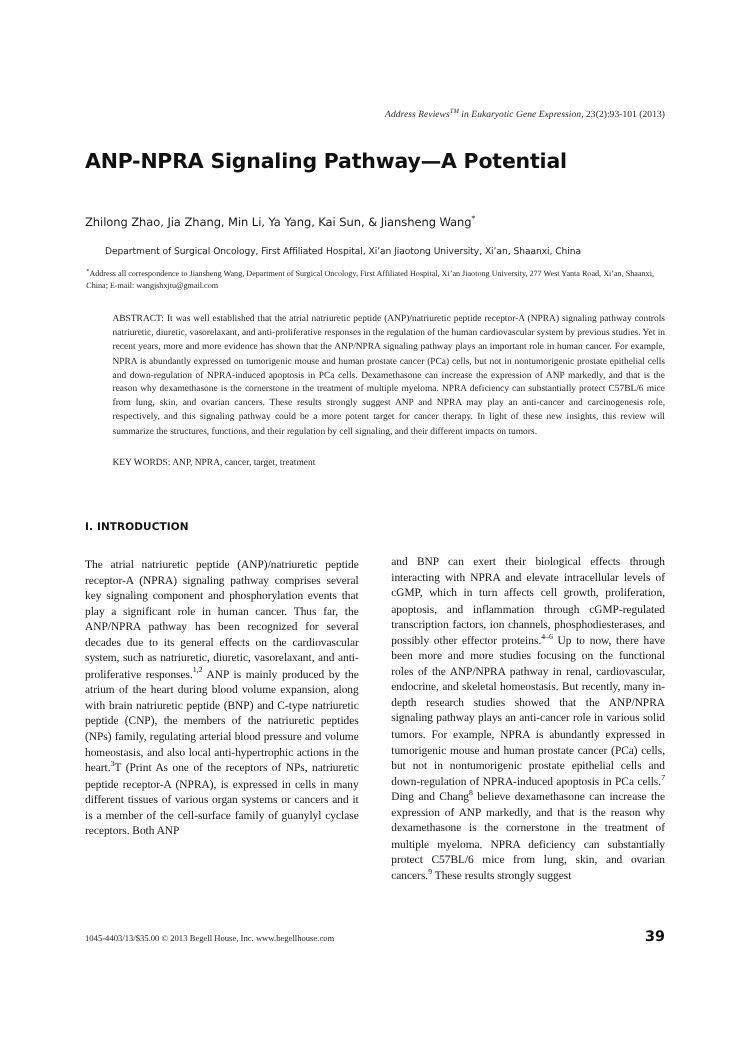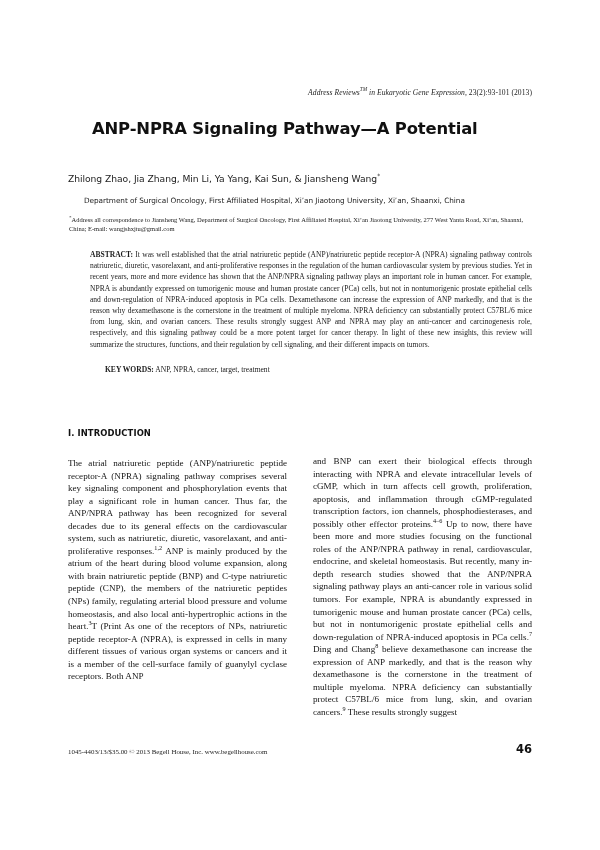--- a/index.html
+++ b/index.html
@@ -50,21 +50,20 @@
   .running-head .nonital {
     font-style: normal;
   }
 
   
   .title-block {
     position: absolute;
     top: 118px;
     left: 0;
     width: 452px;
-    margin-left: 24px;
   }
   .title {
     font-family: "DejaVu Sans", sans-serif;
     font-weight: bold;
     font-size: 16.4px;
     line-height: 21.5px;
     letter-spacing: -0.15px;
     color: #111111;
     margin: 0;
   }
@@ -125,42 +124,42 @@
   .abstract {
     font-family: "Liberation Serif", serif;
     font-size: 7.55px;
     line-height: 11.2px;
     text-align: justify;
     color: #1b1b1b;
     margin: 0;
     hyphens: auto;
   }
   .abstract b, .keywords b {
-    font-weight: bold;
+    font-weight: normal;
   }
   .keywords {
-    margin: 15px;
+    margin: 0;
     margin-top: 14px;
     font-family: "Liberation Serif", serif;
     font-size: 7.55px;
     line-height: 11.2px;
     color: #1b1b1b;
   }
 
   
   .cols {
     position: absolute;
     top: 412px;
     left: 0;
     width: 464px;
     height: 300px;
   }
   .col {
     position: absolute;
-    top: 16px;
+    top: 4px;
     width: 219px;
   }
   .col-left  { left: 0; }
   .col-right { left: 245px; }
 
   .section-heading {
     font-family: "DejaVu Sans", sans-serif;
     font-weight: bold;
     font-size: 8.4px;
     letter-spacing: 0.1px;
@@ -245,16 +244,16 @@
 
       <div class="col col-right">
         <div class="spacer-head"></div>
         <p class="body-p"><span>and BNP can exert their biological effects through interacting with NPRA and elevate intracellular levels of cGMP, which in turn affects cell growth, proliferation, apoptosis, and inflammation through cGMP-regulated transcription factors, ion channels, phosphodiesterases, and possibly other effector proteins.</span><span class="sup">4–6</span><span> Up to now, there have been more and more studies focusing on the functional roles of the ANP/NPRA pathway in renal, cardiovascular, endocrine, and skeletal homeostasis. But recently, many in-depth research studies showed that the ANP/NPRA signaling pathway plays an anti-cancer role in various solid tumors. For example, NPRA is abundantly expressed in tumorigenic mouse and human prostate cancer (PCa) cells, but not in nontumorigenic prostate epithelial cells and down-regulation of NPRA-induced apoptosis in PCa cells.</span><span class="sup">7</span><span> Ding and Chang</span><span class="sup">8</span><span> believe dexamethasone can increase the expression of ANP markedly, and that is the reason why dexamethasone is the cornerstone in the treatment of multiple myeloma. NPRA deficiency can substantially protect C57BL/6 mice from lung, skin, and ovarian cancers.</span><span class="sup">9</span><span> These results strongly suggest</span></p>
       </div>
 
     </div>
 
     <hr class="footer-rule">
     <div class="footer">1045-4403/13/$35.00 © 2013 Begell House, Inc. www.begellhouse.com</div>
-    <div class="folio">46</div>
+    <div class="folio">39</div>
 
   </div>
 </div>
 
 </body></html>

